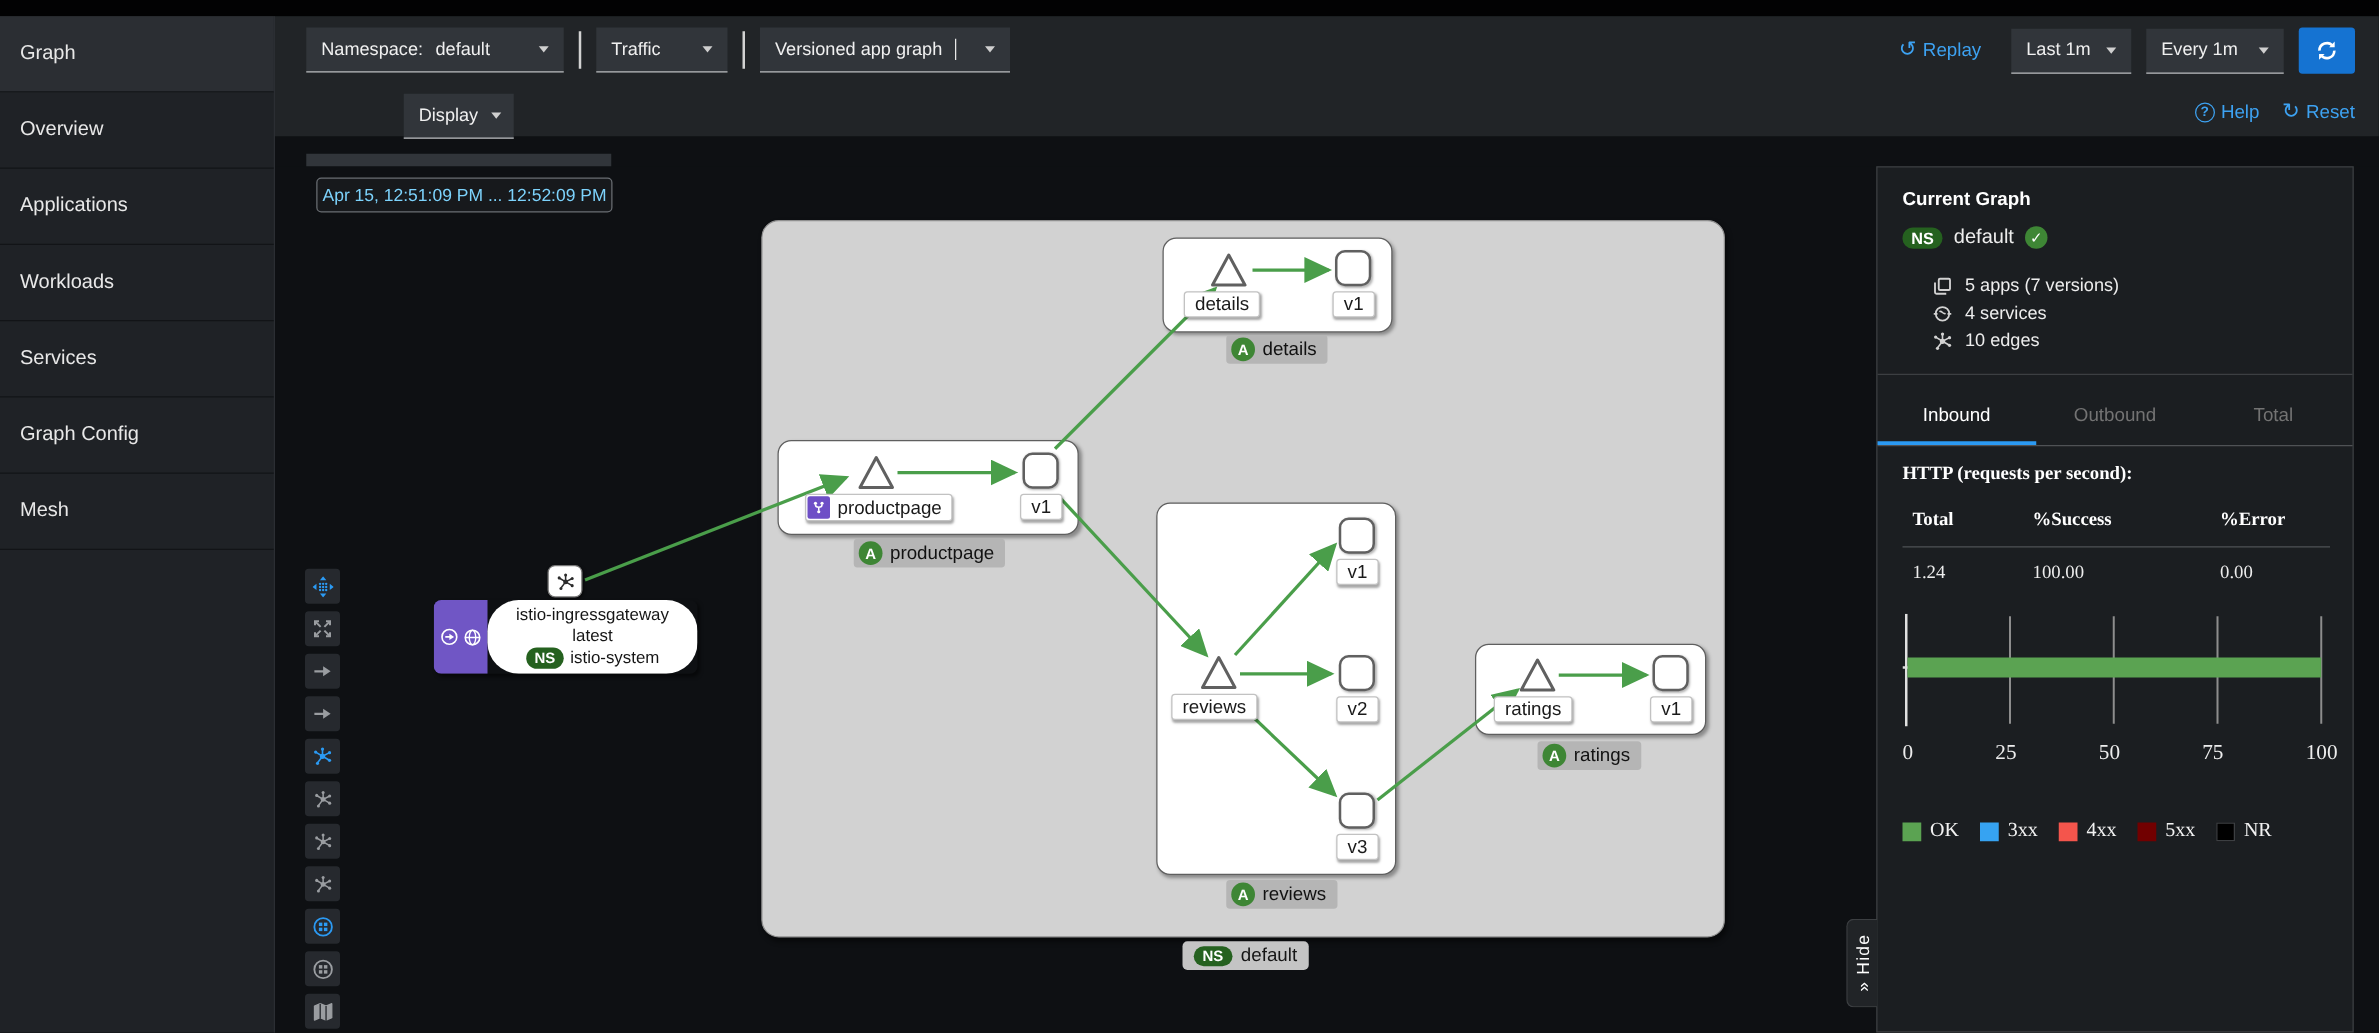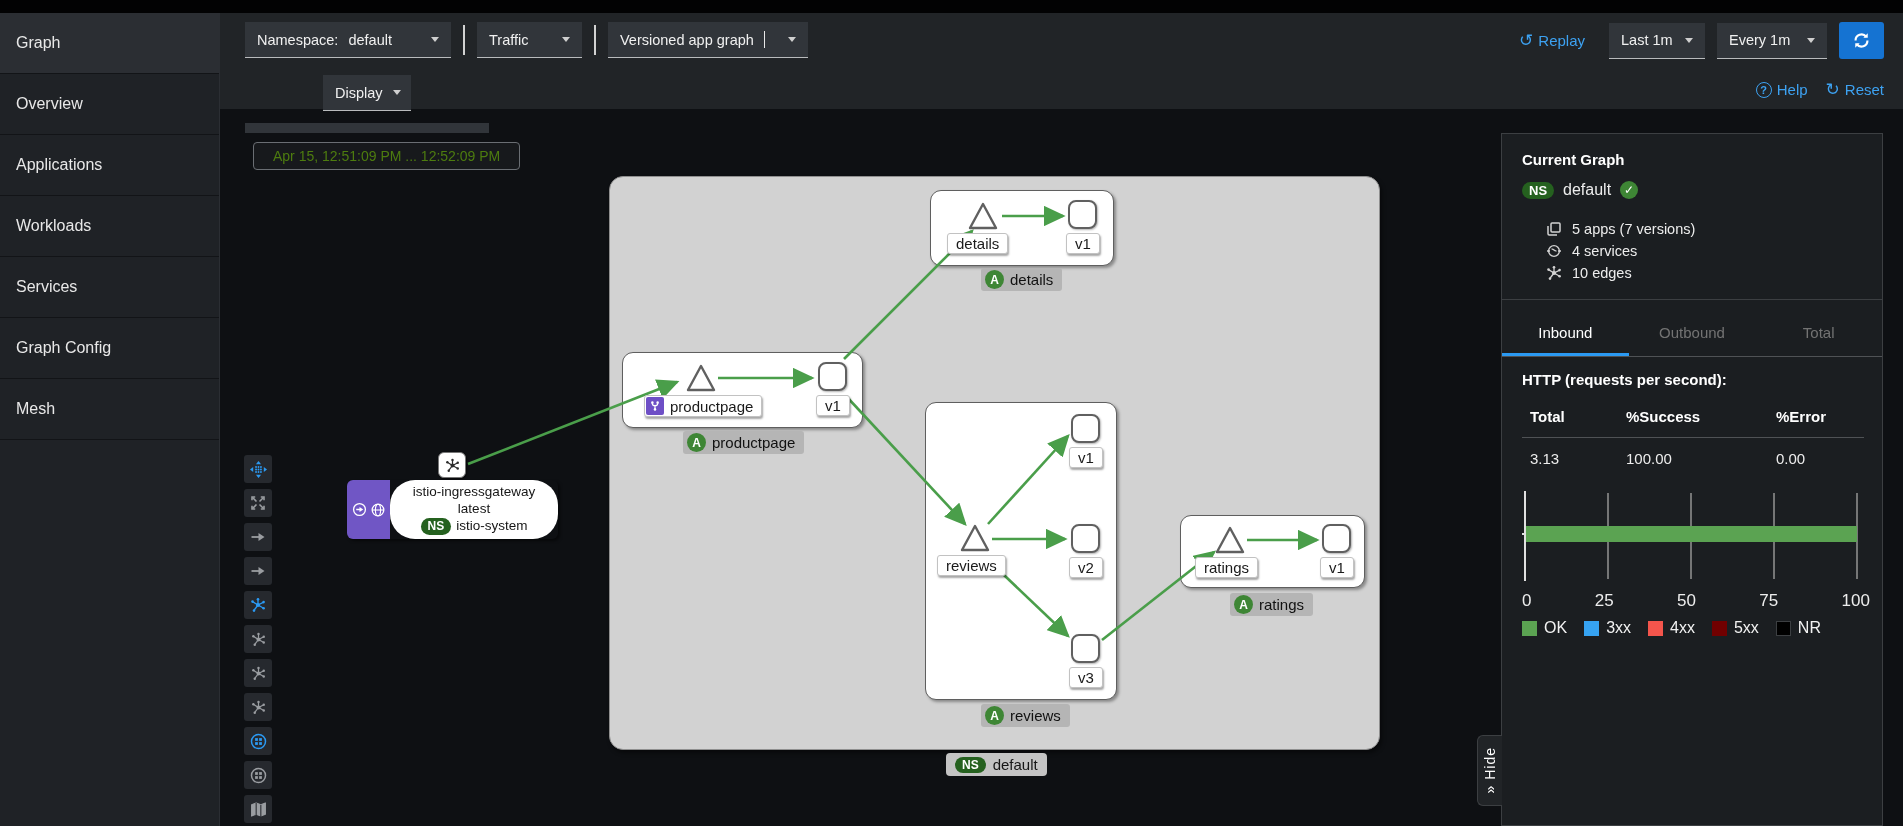--- a/index.html
+++ b/index.html
@@ -35,23 +35,23 @@
   .blue-link { color:#3da2f2; display:flex; align-items:center; gap:5px; font-size:15px; cursor:pointer; }
   .replay-glyph { font-family:"DejaVu Sans",sans-serif; font-size:17px; line-height:1; }
   .circ-glyph { width:16px; height:16px; border:1.5px solid #3da2f2; border-radius:50%;
                 display:inline-flex; align-items:center; justify-content:center; font-size:11px; font-weight:bold; }
   .refresh-btn { width:45px; height:37px; background:#1573d2; border:none; border-radius:3px;
                  display:flex; align-items:center; justify-content:center; cursor:pointer; }
 
   
   .graph-pane { position:absolute; left:220px; top:133px; width:1683px; height:693px;
                 background:#0e1013; overflow:hidden; }
-  .time-badge { position:absolute; left:33px; top:9px; height:28px; padding:0 19px;
+  .time-badge { position:absolute; left:33px; top:9px; height:28px; padding:0 4px;
                 border:1px solid #6a6e73; border-radius:4px; background:#17191c;
-                display:flex; align-items:center; font-size:14px; color:#4d7c0f; z-index:5; }
+                display:flex; align-items:center; font-size:14px; color:#7dd3fc; z-index:5; }
 
   .rail { position:absolute; left:24px; top:322px; display:flex; flex-direction:column; gap:6px; z-index:5; }
   .icon-btn { width:28px; height:28px; background:#26292e; border:none; border-radius:3px; color:#9a9da1;
               display:flex; align-items:center; justify-content:center; cursor:pointer; }
   .icon-btn.on { color:#2b9af3; }
 
   .ns-box { position:absolute; left:389px; top:43px; width:771px; height:574px; background:#d2d2d2;
             border:1.5px solid #8f8f8f; border-radius:14px; z-index:1;
             box-shadow:2px 3px 4px rgba(0,0,0,.45); }
   .edges { position:absolute; left:0; top:0; width:1683px; height:693px; z-index:3; pointer-events:none; }
@@ -93,31 +93,31 @@
   .pns { display:flex; align-items:center; gap:9px; margin-top:13px; font-size:16px; color:#ededed; }
   .check-circ { width:18px; height:18px; border-radius:50%; background:#3e8635; color:#fff; font-size:12px;
                 display:inline-flex; align-items:center; justify-content:center; }
   .stats { margin:22px 0 4px 24px; display:flex; flex-direction:column; gap:6px; }
   .stat { display:flex; align-items:center; gap:10px; font-size:14.5px; color:#ededed; }
   .stat svg { color:#d2d2d2; }
   .tabs { display:flex; margin-top:14px; border-bottom:1px solid #4f5255; }
   .tab { flex:1; text-align:center; font-size:15px; color:#737373; padding:10px 0 12px 0; cursor:pointer;
          border-bottom:3px solid transparent; }
   .tab.active { color:#fff; border-bottom-color:#2b9af3; }
-  .pbody { padding:14px 20px; }
+  .pbody { padding:14px 20px;font-family:Liberation Serif, serif; }
   .http-title { font-weight:bold; font-size:15px; color:#fff; }
   .rtable { display:grid; grid-template-columns:96px 150px 96px; margin-top:16px; font-size:15px; }
   .rtable .hd { font-weight:bold; color:#fff; padding:4px 0 12px 8px; }
   .rtable .dv { grid-column:1/4; border-top:1px solid #4f5255; }
   .rtable .cell { padding:12px 0 4px 8px; color:#ededed; }
   .chart-wrap { margin-top:20px; position:relative; }
   .tick-row { display:flex; justify-content:space-between; width:348px; margin-top:4px;
               font-size:17px; color:#ededed; }
   .legend { display:flex; gap:17px; margin-top:8px; align-items:center; }
-  .leg { display:flex; align-items:center; gap:7px; font-size:16px; color:#f2f2f2; }
+  .leg { display:flex; align-items:center; gap:7px; font-size:16px; color:#f2f2f2;margin-top:36px; }
   .swatch { width:15px; height:15px; display:inline-block; }
 
   .hide-tab { position:absolute; left:1477px; top:735px; width:25px; height:71px; background:#212427;
               border:1px solid #3c3f42; border-right:none; border-radius:6px 0 0 6px; z-index:7;
               color:#fff; display:flex; align-items:center; justify-content:center; cursor:pointer; }
   .hide-tab span { writing-mode:vertical-rl; transform:rotate(180deg); font-size:14px; letter-spacing:1px; }
 </style>
 </head>
 <body>
 
@@ -525,21 +525,21 @@
   </div>
 
   <div class="pbody">
     <div class="http-title">HTTP (requests per second):</div>
 
     <div class="rtable">
       <div class="hd">Total</div>
       <div class="hd">%Success</div>
       <div class="hd">%Error</div>
       <div class="dv"></div>
-      <div class="cell">3.13</div>
+      <div class="cell">1.24</div>
       <div class="cell">100.00</div>
       <div class="cell">0.00</div>
     </div>
 
     <div class="chart-wrap">
       <svg width="348" height="92" viewBox="0 0 348 92">
         <g stroke="#8d8d8d" stroke-width="1.6">
           <line x1="86" y1="2" x2="86" y2="88"></line>
           <line x1="169" y1="2" x2="169" y2="88"></line>
           <line x1="252" y1="2" x2="252" y2="88"></line>

